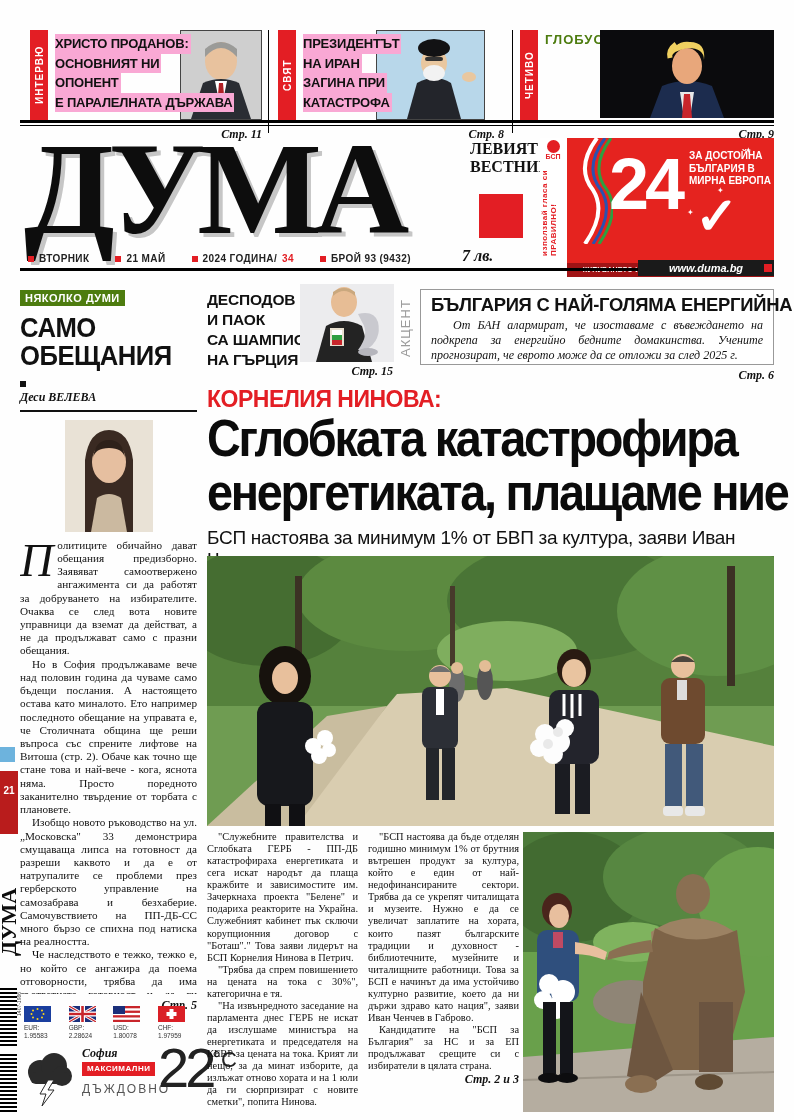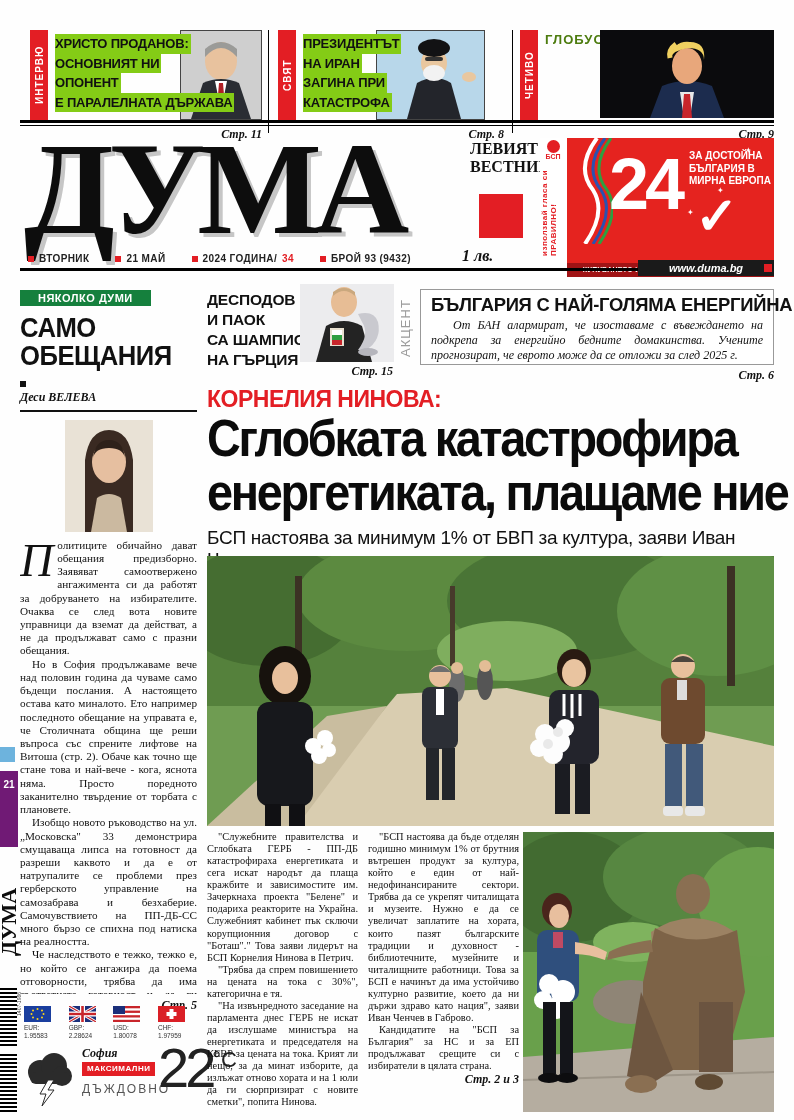--- a/index.html
+++ b/index.html
@@ -6,21 +6,21 @@
   .page{position:relative;width:794px;height:1120px;background:#fefefe;overflow:hidden;
         font-family:"Liberation Sans",sans-serif;color:#111;}
   .abs{position:absolute;}
   
   .teaser{position:absolute;top:30px;height:90px;}
   .ttag{position:absolute;left:0;top:0;bottom:0;width:18px;background:#e31e24;color:#fff;
         font:bold 10px "Liberation Sans",sans-serif;writing-mode:vertical-rl;transform:rotate(180deg);
         display:flex;align-items:center;justify-content:center;letter-spacing:1px;}
   .ttitle{position:absolute;left:25px;top:4px;font:bold 13px/1.5 "Liberation Sans",sans-serif;
           letter-spacing:-0.2px;z-index:3;}
-  .ttitle span{background:#84cc16;padding:0 2px 0 0;display:inline-block;}
+  .ttitle span{background:#f9a8d4;padding:0 2px 0 0;display:inline-block;}
   .tphoto{position:absolute;z-index:1;border:1px solid #444;}
   .rule-teasers{position:absolute;left:20px;top:120px;width:754px;height:3px;background:#000;}
   .rule-teasers2{position:absolute;left:20px;top:125px;width:754px;height:1px;background:#000;}
   .vdiv{position:absolute;top:30px;height:103px;width:1px;background:#000;}
   .pageref{font:bold italic 12px "Liberation Serif",serif;color:#111;}
   .globus{display:flex;align-items:center;gap:4px;font:bold 13px "Liberation Sans",sans-serif;
           letter-spacing:1px;color:#4d7c0f;}
   
   .logo{position:absolute;left:24px;top:128px;font:bold 132px/0.92 "Liberation Serif",serif;
         letter-spacing:-8px;color:#0d0d0d;text-shadow:4px 4px 0 #c6c6c6;}
@@ -49,22 +49,22 @@
   .dl-item{display:flex;align-items:center;gap:5px;}
   .bullet{width:6px;height:6px;background:#e31e24;display:inline-block;}
   .accent-num{color:#e31e24;}
   .price{position:absolute;left:462px;top:247px;font:bold italic 16px "Liberation Serif",serif;}
   .rule-date{position:absolute;left:20px;top:268px;width:754px;height:3px;background:#000;}
   .www{position:absolute;left:638px;top:260px;width:136px;height:16px;background:#1a1a1a;z-index:4;
        color:#fff;font:bold italic 11px/16px "Liberation Sans",sans-serif;text-align:center;}
   .www .sq{position:absolute;right:2px;top:4px;width:8px;height:8px;background:#e31e24;}
   
   .opinion{position:absolute;left:20px;top:288px;width:177px;}
-  .op-label{display:inline-block;background:#15803d;color:#fff;font:bold 11px "Liberation Sans",sans-serif;
-            padding:2px 18px;letter-spacing:.5px;}
+  .op-label{display:inline-block;background:#4d7c0f;color:#fff;font:bold 11px "Liberation Sans",sans-serif;
+            padding:2px 5px;letter-spacing:.5px;}
   .op-title{margin-top:8px;font:bold 27px/1.05 "Liberation Sans",sans-serif;letter-spacing:-0.5px;
             transform:scaleX(.95);transform-origin:left;}
   .op-sq{width:6px;height:6px;background:#111;margin-top:10px;}
   .op-author{font:bold italic 12px "Liberation Serif",serif;margin-top:3px;}
   .op-rule{border-top:2px solid #111;margin-top:5px;}
   .op-body{margin-top:7px;font:11.2px/1.18 "Liberation Serif",serif;text-align:justify;height:455px;overflow:hidden;}
   .op-body p{margin:0;text-indent:12px;}
   .op-body p.first{text-indent:0;}
   .op-body p.first::first-letter{float:left;font:italic 46px/0.8 "Liberation Serif",serif;
             padding:4px 4px 0 0;}
@@ -76,22 +76,22 @@
   .weather{position:absolute;left:20px;top:1044px;width:177px;height:70px;}
   .w-city{position:absolute;left:62px;top:2px;font:bold italic 12px "Liberation Serif",serif;}
   .w-badge{position:absolute;left:62px;top:18px;background:#e31e24;color:#fff;
            font:bold 8px/1 "Liberation Sans",sans-serif;padding:3px 5px;letter-spacing:.5px;}
   .w-cond{position:absolute;left:62px;top:38px;font:12px "Liberation Sans",sans-serif;color:#555;letter-spacing:2px;}
   .w-temp{position:absolute;left:138px;top:-4px;font:56px/1 "Liberation Sans",sans-serif;color:#222;
           letter-spacing:-4px;}
   .w-temp .unit{font-size:22px;letter-spacing:0;vertical-align:super;}
   
   .edge-blue{position:absolute;left:0;top:747px;width:15px;height:15px;background:#6db3dd;}
-  .edge-green{position:absolute;left:0;top:771px;width:18px;height:76px;background:#701a75;color:#fff;
-              font:bold 10px "Liberation Sans",sans-serif;display:flex;align-items:flex-start;justify-content:center;padding-top:8px;box-sizing:border-box;}
+  .edge-green{position:absolute;left:0;top:771px;width:18px;height:63px;background:#b91c1c;color:#fff;
+              font:bold 10px "Liberation Sans",sans-serif;display:flex;align-items:flex-start;justify-content:center;padding-top:14px;box-sizing:border-box;}
   .edge-duma{position:absolute;left:-4px;top:872px;width:26px;height:100px;writing-mode:vertical-rl;
              transform:rotate(180deg);font:bold 22px "Liberation Serif",serif;color:#0d0d0d;text-align:center;}
   .barcode{position:absolute;left:0;width:17px;background:repeating-linear-gradient(180deg,#000 0 2px,#fff 2px 4px);}
   .bc-label{position:absolute;left:16px;top:992px;writing-mode:vertical-rl;transform:rotate(180deg);
             font:5px "Liberation Sans",sans-serif;color:#444;}
   
   .sport{position:absolute;left:207px;top:290px;width:190px;}
   .sp-title{font:bold 15.5px/1.3 "Liberation Sans",sans-serif;letter-spacing:-0.2px;}
   .sp-page{position:absolute;left:207px;top:364px;width:186px;text-align:right;}
   
@@ -237,21 +237,21 @@
     <div class="dl-item">
         <span class="bullet"></span>
         <span>2024 ГОДИНА/</span>
         <span class="accent-num">34</span>
       </div>
     <div class="dl-item">
         <span class="bullet"></span>
         <span>БРОЙ 93 (9432)</span>
       </div>
   </div>
-  <div class="price">1 лв.</div>
+  <div class="price">7 лв.</div>
   <div class="rule-date"></div>
   <div class="www"><span>www.duma.bg</span><span class="sq"></span></div>
 
   <div class="opinion">
     <span class="op-label">НЯКОЛКО ДУМИ</span>
     <div class="op-title">
       <div>САМО</div>
       <div>ОБЕЩАНИЯ</div>
     </div>
     <div class="op-sq"></div>

